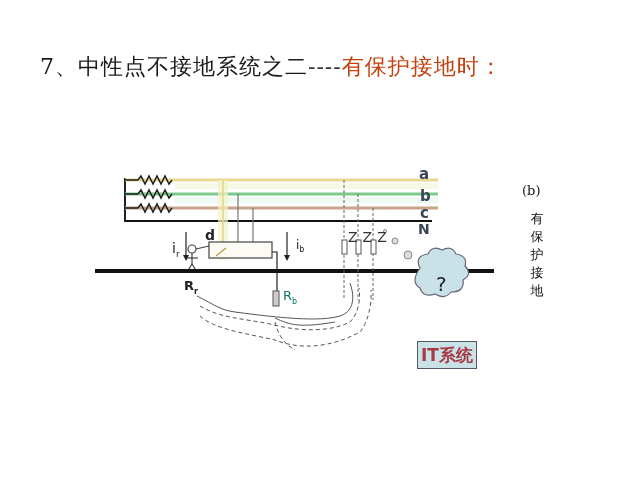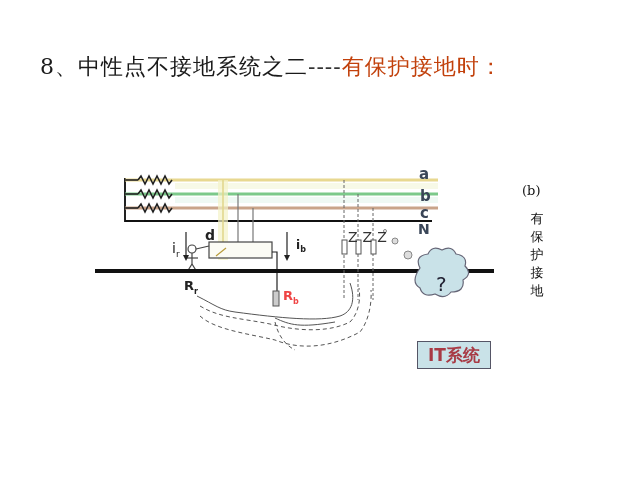--- a/index.html
+++ b/index.html
@@ -3,27 +3,27 @@
 <meta charset="utf-8">
 <style>
   html, body { margin:0; padding:0; background:#ffffff; }
   body { width:640px; height:501px; position:relative; overflow:hidden; font-family:"DejaVu Sans", sans-serif; }
   .title { position:absolute; left:40px; top:52px; font-family:"DejaVu Serif", serif; font-size:22px; color:#1a1a1a; white-space:nowrap; letter-spacing:1px; }
   .title .dash { color:#333; }
   .title .red { color:#c2410c; }
   svg { position:absolute; left:0; top:0; }
   .vlabel { position:absolute; left:528px; top:210px; width:18px; font-family:"DejaVu Serif", serif; font-size:13px; line-height:18px; color:#111; text-align:center; }
   .blabel { position:absolute; left:522px; top:183px; font-family:"DejaVu Serif", serif; font-size:13px; color:#111; }
-  .it-box { position:absolute; left:417px; top:341px; width:74px; height:28px; background:#c9e2e8; border:1.5px solid #556; box-sizing:border-box; display:flex; align-items:center; justify-content:center; font-weight:bold; font-size:17px; color:#a83a45; }
+  .it-box { position:absolute; left:417px; top:341px; width:60px; height:28px; background:#c9e2e8; border:1.5px solid #556; box-sizing:border-box; display:flex; align-items:center; justify-content:center; font-weight:bold; font-size:17px; color:#a83a45; }
 </style>
 </head>
 <body>
 
 <div class="title">
-  <span>8、中性点不接地系统之二</span><span class="dash">----</span><span class="red">有保护接地时：</span>
+  <span>7、中性点不接地系统之二</span><span class="dash">----</span><span class="red">有保护接地时：</span>
 </div>
 
 <svg width="640" height="501" viewBox="0 0 640 501">
 
   <line x1="125" y1="178" x2="125" y2="222" stroke="#222" stroke-width="2"></line>
 
   <line x1="125" y1="180" x2="438" y2="180" stroke="#e8d890" stroke-width="3"></line>
   <line x1="125" y1="194" x2="438" y2="194" stroke="#7cc98a" stroke-width="3"></line>
   <line x1="125" y1="208" x2="438" y2="208" stroke="#c9a48a" stroke-width="3"></line>
   <line x1="125" y1="221" x2="432" y2="221" stroke="#111" stroke-width="2"></line>
@@ -98,23 +98,23 @@
   </g>
 </svg>
 
 <div style="position:absolute;left:419px;top:165px;font-weight:bold;font-size:15px;color:#3a4658;">a</div>
 <div style="position:absolute;left:420px;top:187px;font-weight:bold;font-size:15px;color:#3a4658;">b</div>
 <div style="position:absolute;left:420px;top:204px;font-weight:bold;font-size:15px;color:#3a4658;">c</div>
 <div style="position:absolute;left:418px;top:221px;font-weight:bold;font-size:14px;color:#3a4658;">N</div>
 
 <div style="position:absolute;left:172px;top:240px;font-weight:normal;font-size:14px;color:#222;">i<sub style="font-size:9px">r</sub></div>
 <div style="position:absolute;left:205px;top:227px;font-weight:bold;font-size:14px;color:#222;">d</div>
-<div style="position:absolute;left:296px;top:238px;font-weight:bold;font-size:12px;color:#222;">i<sub style="font-size:8px">b</sub></div>
+<div style="position:absolute;left:296px;top:238px;font-weight:normal;font-size:12px;color:#222;">i<sub style="font-size:8px">b</sub></div>
 <div style="position:absolute;left:184px;top:278px;font-weight:bold;font-size:13px;color:#222;">R<sub style="font-size:8px">r</sub></div>
-<div style="position:absolute;left:283px;top:288px;font-weight:bold;font-size:13px;color:#ef4444;">R<sub style="font-size:8px">b</sub></div>
+<div style="position:absolute;left:283px;top:288px;font-weight:normal;font-size:13px;color:#0f766e;">R<sub style="font-size:8px">b</sub></div>
 
 <div style="position:absolute;left:348px;top:229px;font-size:14px;color:#333;letter-spacing:5px;"><span>Z</span><span>Z</span><span>Z</span></div>
 
 <div style="position:absolute;left:436px;top:272px;font-size:20px;color:#223;">?</div>
 
 <div class="blabel">(b)</div>
 <div class="vlabel">
   <div>有</div>
   <div>保</div>
   <div>护</div>

